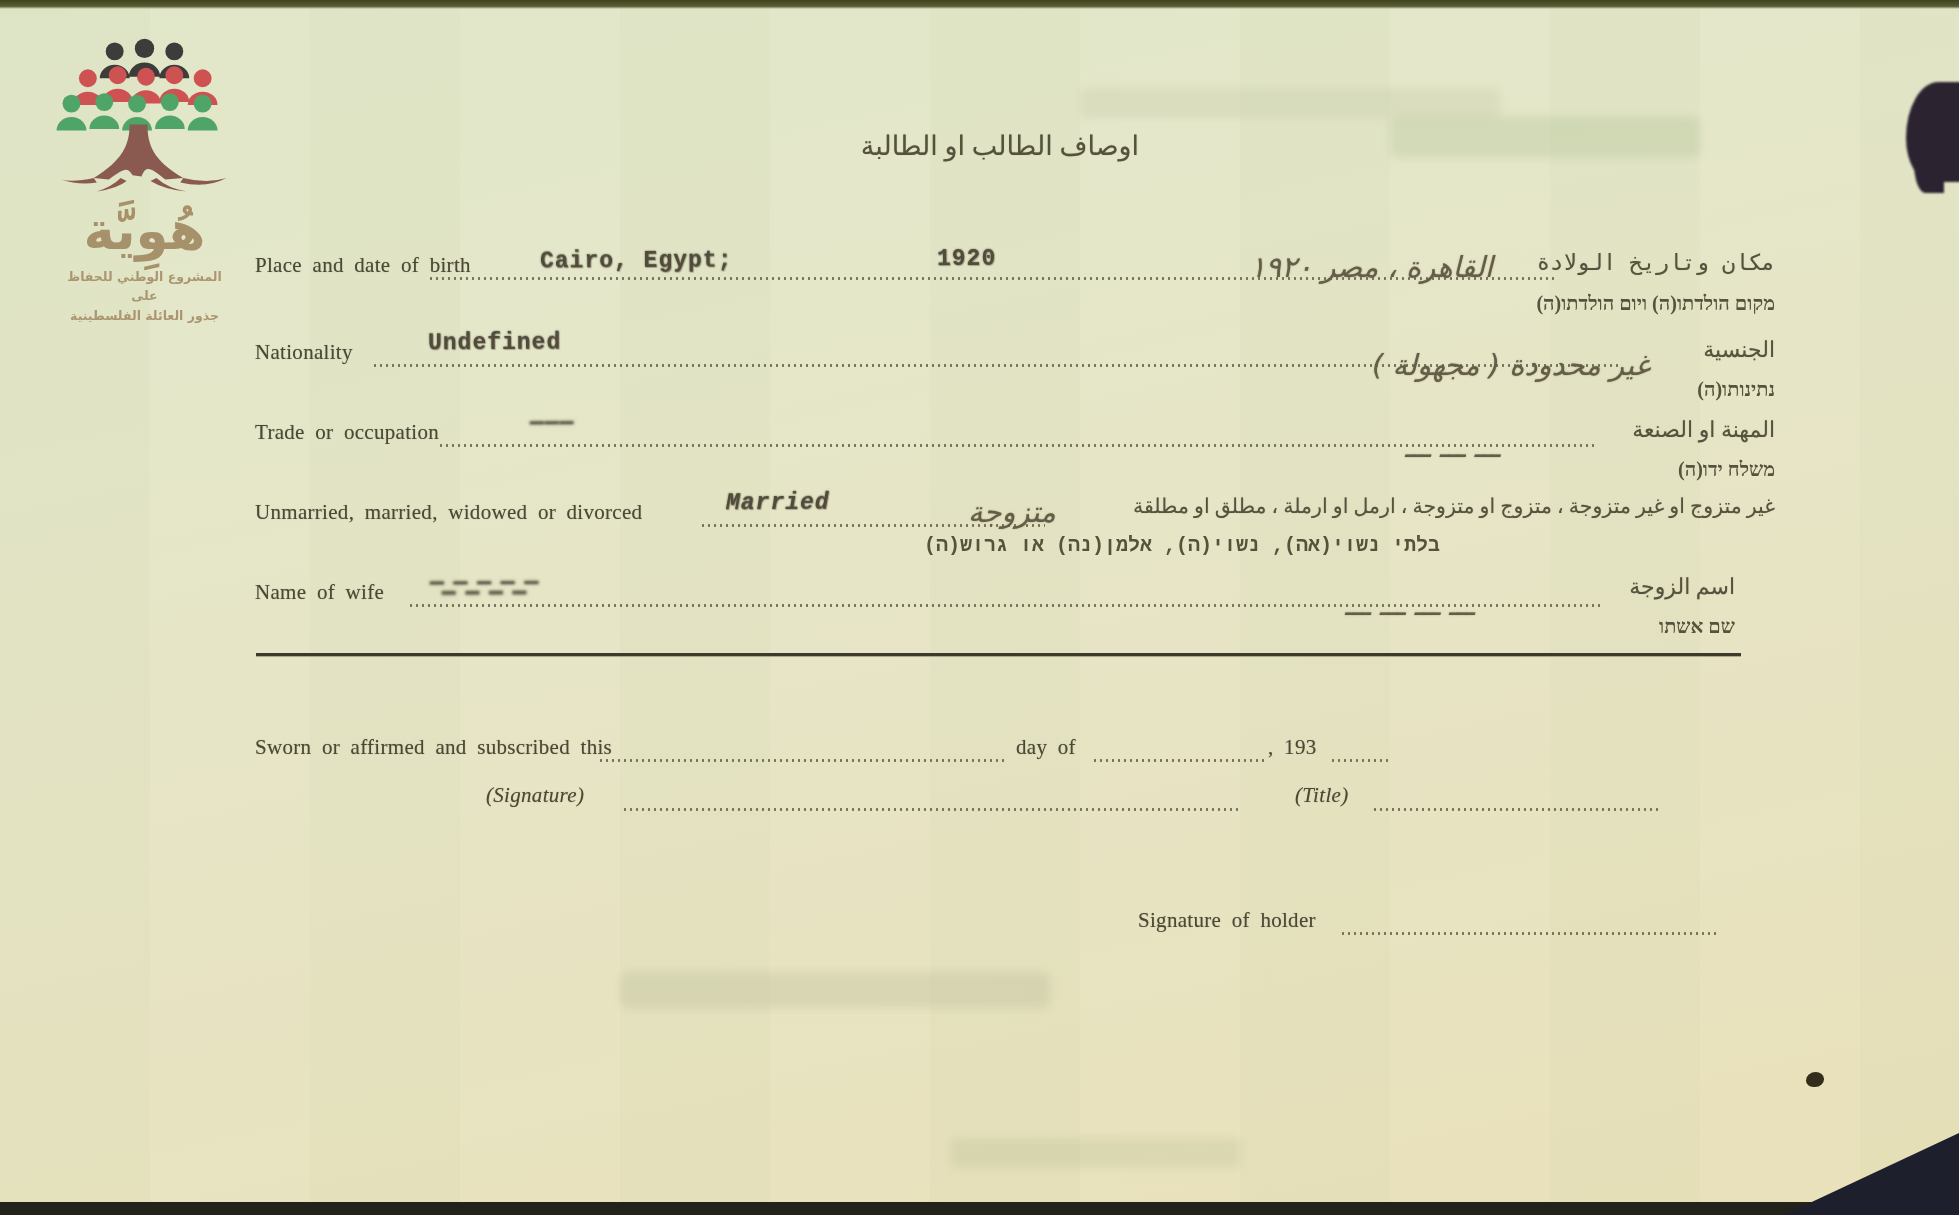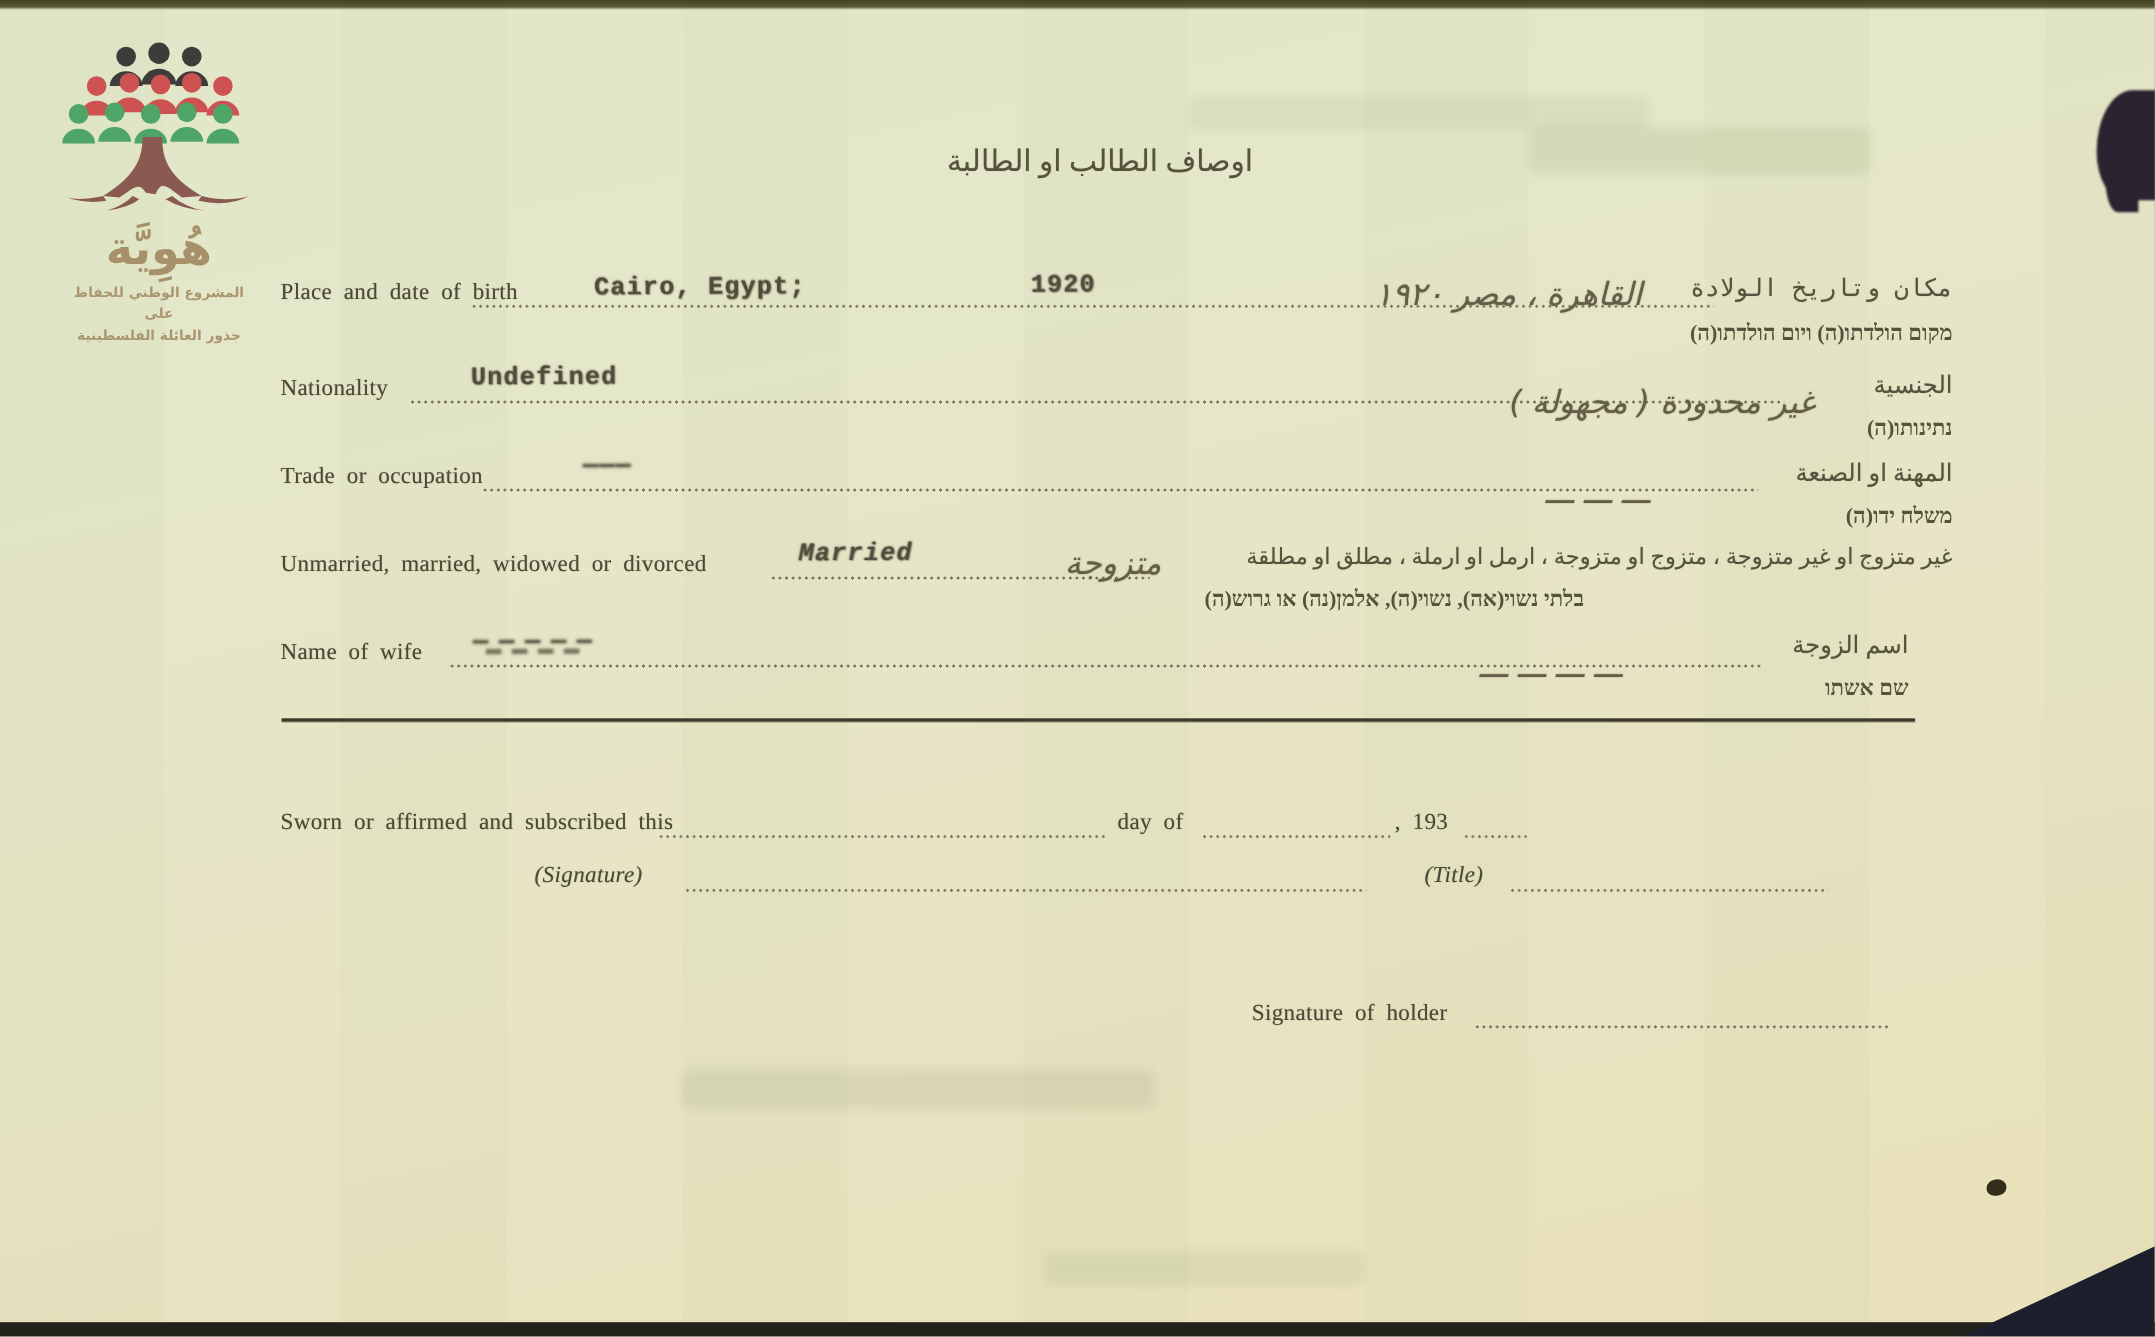--- a/index.html
+++ b/index.html
@@ -34,21 +34,21 @@
           color:#645d47; white-space:nowrap; filter:blur(.45px);
           text-shadow:0 0 1.5px rgba(95,88,66,.6); }
   
   .ar-label { font-size:22px; color:#55523d; white-space:nowrap; text-align:right;
               text-shadow:0 0 1px rgba(85,82,61,.4); }
   .he-label { font-size:20px; font-weight:bold; color:#55523d; white-space:nowrap;
               text-align:right; }
   .rule { height:3px; background:#3c3a2c; box-shadow:0 1px 0 rgba(60,58,44,.35); }
   .italic { font-style:italic; }
   
-  .logo-word { font-family:"DejaVu Sans", sans-serif; font-size:42px; font-weight:bold;
+  .logo-word { font-family:"DejaVu Sans", sans-serif; font-size:53px; font-weight:bold;
                color:#a7916a; text-align:center; filter:blur(.3px); }
   .logo-tag { font-family:"DejaVu Sans", sans-serif; font-size:12.5px; font-weight:bold;
               color:#ab9671; text-align:center; line-height:1.55; }
   
   .edge-top { left:0; top:0; width:100%; height:9px;
               background:linear-gradient(180deg,#3f431f 0%, #5a5c33 70%, rgba(90,92,51,0) 100%); }
   .edge-bottom { left:0; bottom:0; width:100%; height:13px; background:#22231b; }
   .fold-corner { right:0; bottom:0; width:175px; height:82px; background:#1d1f2d;
                  clip-path:polygon(100% 0, 100% 100%, 0 100%); }
   .ink-spot { width:18px; height:15px; background:#332e1c; border-radius:60% 50% 55% 45%;
@@ -151,21 +151,21 @@
     <div class="abs ar-label" dir="rtl" style="left:1600px; top:417px; width:175px;">المهنة او الصنعة</div>
     <div class="abs he-label" dir="rtl" style="left:1630px; top:458px; width:145px;">משלח ידו(ה)</div>
   </div>
 
   <div>
     <div class="abs en-label" style="left:255px; top:500px;">Unmarried, married, widowed or divorced</div>
     <div class="abs dots" style="left:700px; top:524px; width:345px;"></div>
     <div class="abs typed" style="left:726px; top:490px;font-style:italic;">Married</div>
     <div class="abs hand" style="left:968px; top:495px;">متزوجة</div>
     <div class="abs ar-label" dir="rtl" style="left:1055px; top:494px; width:720px; font-size:20.5px;">غير متزوج او غير متزوجة ، متزوج او متزوجة ، ارمل او ارملة ، مطلق او مطلقة</div>
-    <div class="abs he-label" dir="rtl" style="left:1140px; top:534px; width:300px; text-align:center;">בלתי נשוי(אה), נשוי(ה), אלמן(נה) או גרוש(ה)</div>
+    <div class="abs he-label" dir="rtl" style="left:1140px; top:534px; width:300px; text-align:center;font-family:Liberation Mono, monospace;">בלתי נשוי(אה), נשוי(ה), אלמן(נה) או גרוש(ה)</div>
   </div>
 
   <div>
     <div class="abs en-label" style="left:255px; top:580px;">Name of wife</div>
     <div class="abs dots" style="left:408px; top:604px; width:1195px;"></div>
     <div class="abs typed smudge" style="left:430px; top:570px; letter-spacing:-2px;">—‗—‗—‗—‗—</div>
     <div class="abs hand" style="left:1345px; top:588px;">ـــ ـــ ـــ ـــ</div>
     <div class="abs ar-label" dir="rtl" style="left:1605px; top:574px; width:130px;">اسم الزوجة</div>
     <div class="abs he-label" dir="rtl" style="left:1640px; top:615px; width:95px;">שם אשתו</div>
   </div>

